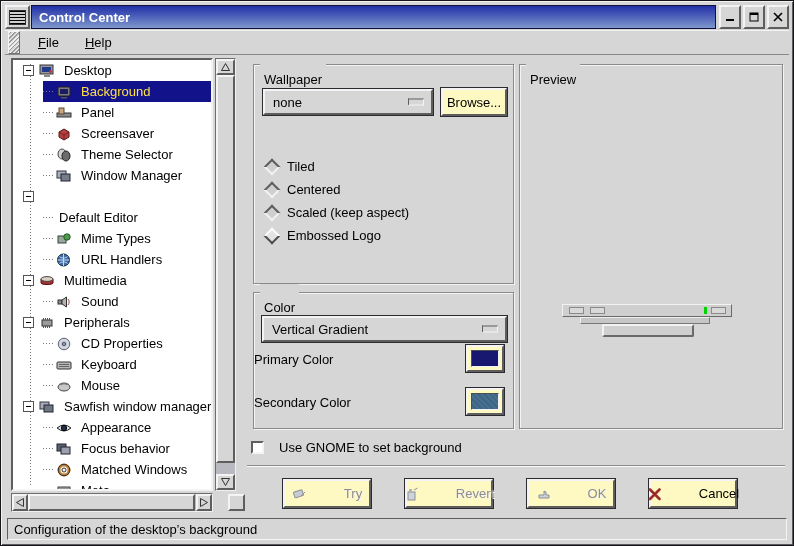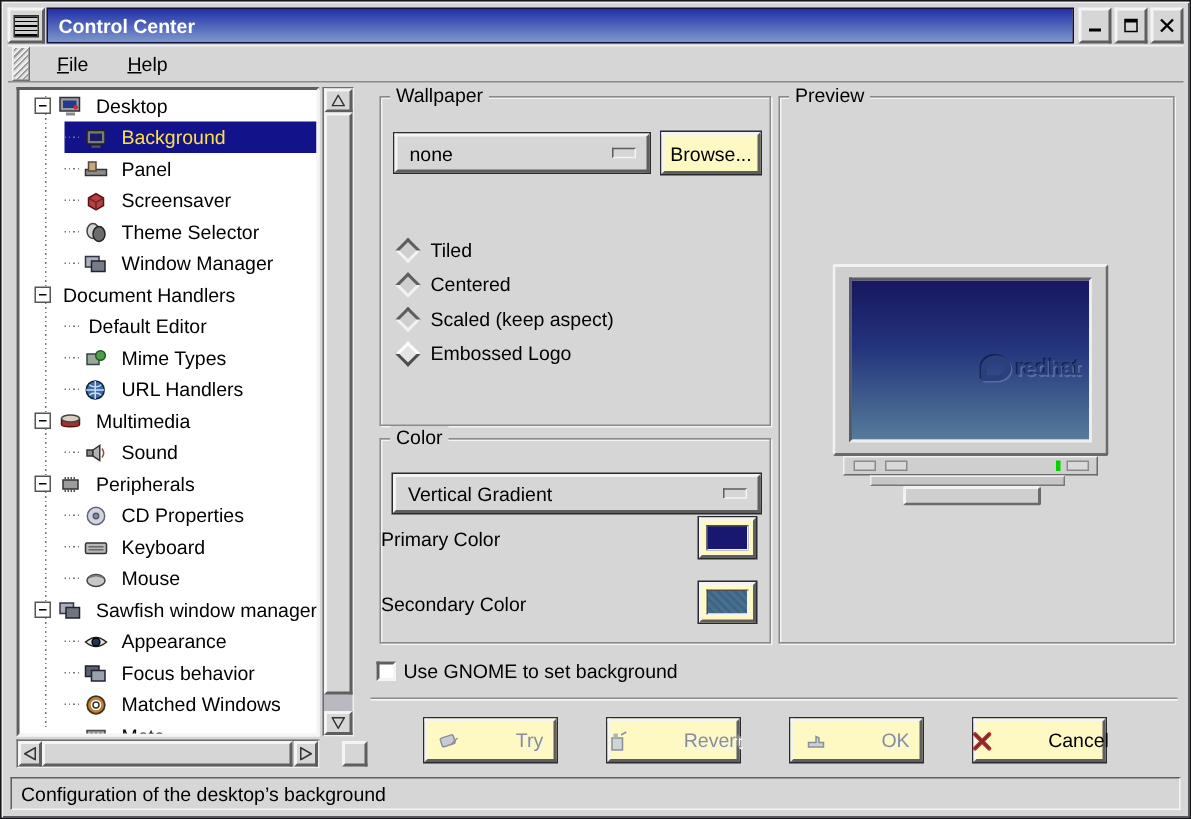--- a/index.html
+++ b/index.html
@@ -42,21 +42,21 @@
   .sb-up{top:0;} .sb-down{bottom:0;}
   .hscroll .sb-btn{top:0;width:16px;height:17px;}
   .sb-left{left:0;} .sb-right{right:0;}
   .sb-thumb{position:absolute;background:#d6d6d6;border:2px solid;border-color:#f4f4f4 #5e5e5e #5e5e5e #f4f4f4;box-sizing:border-box;}
   .vthumb{left:0;top:16px;width:19px;height:388px;}
   .hthumb{top:0;left:16px;right:17px;height:17px;}
   .pane-handle{position:absolute;left:227px;top:493px;width:17px;height:17px;background:#d6d6d6;border:2px solid;border-color:#f4f4f4 #5e5e5e #5e5e5e #f4f4f4;box-sizing:border-box;}
 
   
   .gtk-frame{position:absolute;border:1px solid #8a8a8a;box-shadow:inset 1px 1px 0 #f4f4f4, 1px 1px 0 #f4f4f4;box-sizing:border-box;}
-  .frame-label{position:absolute;top:-9px;left:6px;background:#d6d6d6;padding:0 4px;}
+  .frame-label{position:absolute;top:-9px;left:6px;background:#d6d6d6;padding:16px 4px;}
   .frm-wallpaper{left:252px;top:63px;width:261px;height:220px;}
   .frm-color{left:252px;top:291px;width:261px;height:137px;}
   .frm-preview{left:518px;top:63px;width:264px;height:365px;}
 
   
   .optionmenu{position:absolute;background:#d6d6d6;border:2px solid;border-color:#f4f4f4 #5e5e5e #5e5e5e #f4f4f4;box-shadow:0 0 0 1px #2a2a30;box-sizing:border-box;display:flex;align-items:center;padding-left:8px;}
   .om-indicator{position:absolute;right:7px;top:50%;transform:translateY(-50%);width:16px;height:7px;background:#d6d6d6;border:1px solid;border-color:#5e5e5e #f4f4f4 #f4f4f4 #5e5e5e;box-sizing:border-box;}
   .om-wallpaper{left:9px;top:24px;width:170px;height:26px;}
   .om-gradient{left:8px;top:23px;width:245px;height:26px;}
   .gtk-btn{background:#fef9c3;border:2px solid;border-color:#f4f4f4 #5e5e5e #5e5e5e #f4f4f4;box-shadow:0 0 0 1px #2a2a30;box-sizing:border-box;display:flex;align-items:center;justify-content:center;gap:6px;font-family:"Liberation Sans",sans-serif;font-size:13px;color:#000;}
@@ -79,21 +79,21 @@
   .mon-logo{position:absolute;right:6px;top:50px;display:flex;align-items:center;gap:3px;color:#2b3f7d;font-weight:bold;font-size:15px;letter-spacing:-0.5px;text-shadow:1px 1px 0 rgba(130,160,200,0.45),-1px -1px 0 rgba(0,0,30,0.5);}
   .logo-swirl{width:20px;height:17px;border:4px solid #2b3f7d;border-radius:50% 50% 50% 10%;box-shadow:1px 1px 0 rgba(130,160,200,0.4),-1px -1px 0 rgba(0,0,30,0.45);box-sizing:border-box;}
   .mon-bezel{position:absolute;left:42px;top:239px;width:170px;height:13px;background:#cfcfcf;border:1px solid;border-color:#f2f2f2 #6a6a6a #6a6a6a #f2f2f2;box-sizing:border-box;display:flex;align-items:center;}
   .bez-btn{width:13px;height:5px;background:#d9d9d9;border:1px solid #8a8a8a;margin-left:6px;}
   .bez-led{width:3px;height:7px;background:var(--led);margin-left:auto;}
   .bez-btn.right{margin-left:4px;margin-right:5px;}
   .mon-stand{position:absolute;left:60px;top:252px;width:130px;height:7px;background:#c6c6c6;border:1px solid;border-color:#eee #777 #777 #eee;box-sizing:border-box;}
   .mon-base{position:absolute;left:82px;top:259px;width:92px;height:13px;background:#cfcfcf;border:2px solid;border-color:#f2f2f2 #6a6a6a #6a6a6a #f2f2f2;border-radius:2px;box-sizing:border-box;}
 
   
-  .check-row{position:absolute;left:250px;top:439px;display:flex;align-items:center;gap:5px;}
+  .check-row{position:absolute;left:250px;top:439px;display:flex;align-items:center;gap:15px;}
   .checkbox{width:13px;height:13px;background:#fff;border:2px solid;border-color:#5e5e5e #f4f4f4 #f4f4f4 #5e5e5e;box-sizing:border-box;}
   .separator{position:absolute;left:246px;right:8px;top:464px;height:0;border-top:1px solid #8a8a8a;border-bottom:1px solid #fbfbfb;}
   .actions{position:absolute;left:246px;top:478px;width:544px;height:30px;display:flex;padding-left:36px;gap:34px;box-sizing:content-box;}
   .actions .gtk-btn{width:88px;height:29px;gap:36px;}
   .gtk-btn.disabled{color:#8d8d8d;text-shadow:1px 1px 0 #f4f4f4;}
 
   
   .statusbar{position:absolute;left:6px;right:6px;bottom:5px;height:22px;border:1px solid;border-color:#5e5e5e #f4f4f4 #f4f4f4 #5e5e5e;box-sizing:border-box;display:flex;align-items:center;padding-left:6px;background:#d6d6d6;}
 </style>
 </head>
@@ -194,21 +194,20 @@
               <rect x="1" y="2" width="9" height="7" fill="#aab0bc" stroke="#334"></rect>
               <rect x="5" y="5" width="9" height="7" fill="#767c88" stroke="#223"></rect>
             </svg>
           </span>
           <span class="tree-label">Window Manager</span>
         </div>
         <div class="tree-row lvl0">
           <span class="expander">
             <i></i>
           </span>
-          <span class="tree-label">Document Handlers</span>
         </div>
         <div class="tree-row lvl1">
           <span class="tree-label">Default Editor</span>
         </div>
         <div class="tree-row lvl1">
           <span class="tree-icon">
             <svg width="16" height="14" viewBox="0 0 16 14">
               <rect x="2" y="4" width="8" height="7" fill="#9aa89a" stroke="#344"></rect>
               <circle cx="11" cy="5" r="3.2" fill="#4f9a4f" stroke="#1e5a1e"></circle>
             </svg>
@@ -407,28 +406,20 @@
       <div class="swatch sw-primary"></div>
     </div>
     <div class="color-label lbl-secondary">Secondary Color</div>
     <div class="gtk-btn swatch-btn swb-secondary">
       <div class="swatch sw-secondary"></div>
     </div>
   </div>
 
   <div class="gtk-frame frm-preview">
     <span class="frame-label">Preview</span>
-    <div class="mon-body">
-      <div class="mon-screen">
-        <div class="mon-logo">
-          <span class="logo-swirl"></span>
-          <span>redhat</span>
-        </div>
-      </div>
-    </div>
     <div class="mon-bezel">
       <span class="bez-btn"></span>
       <span class="bez-btn"></span>
       <span class="bez-led"></span>
       <span class="bez-btn right"></span>
     </div>
     <div class="mon-stand"></div>
     <div class="mon-base"></div>
   </div>
 

